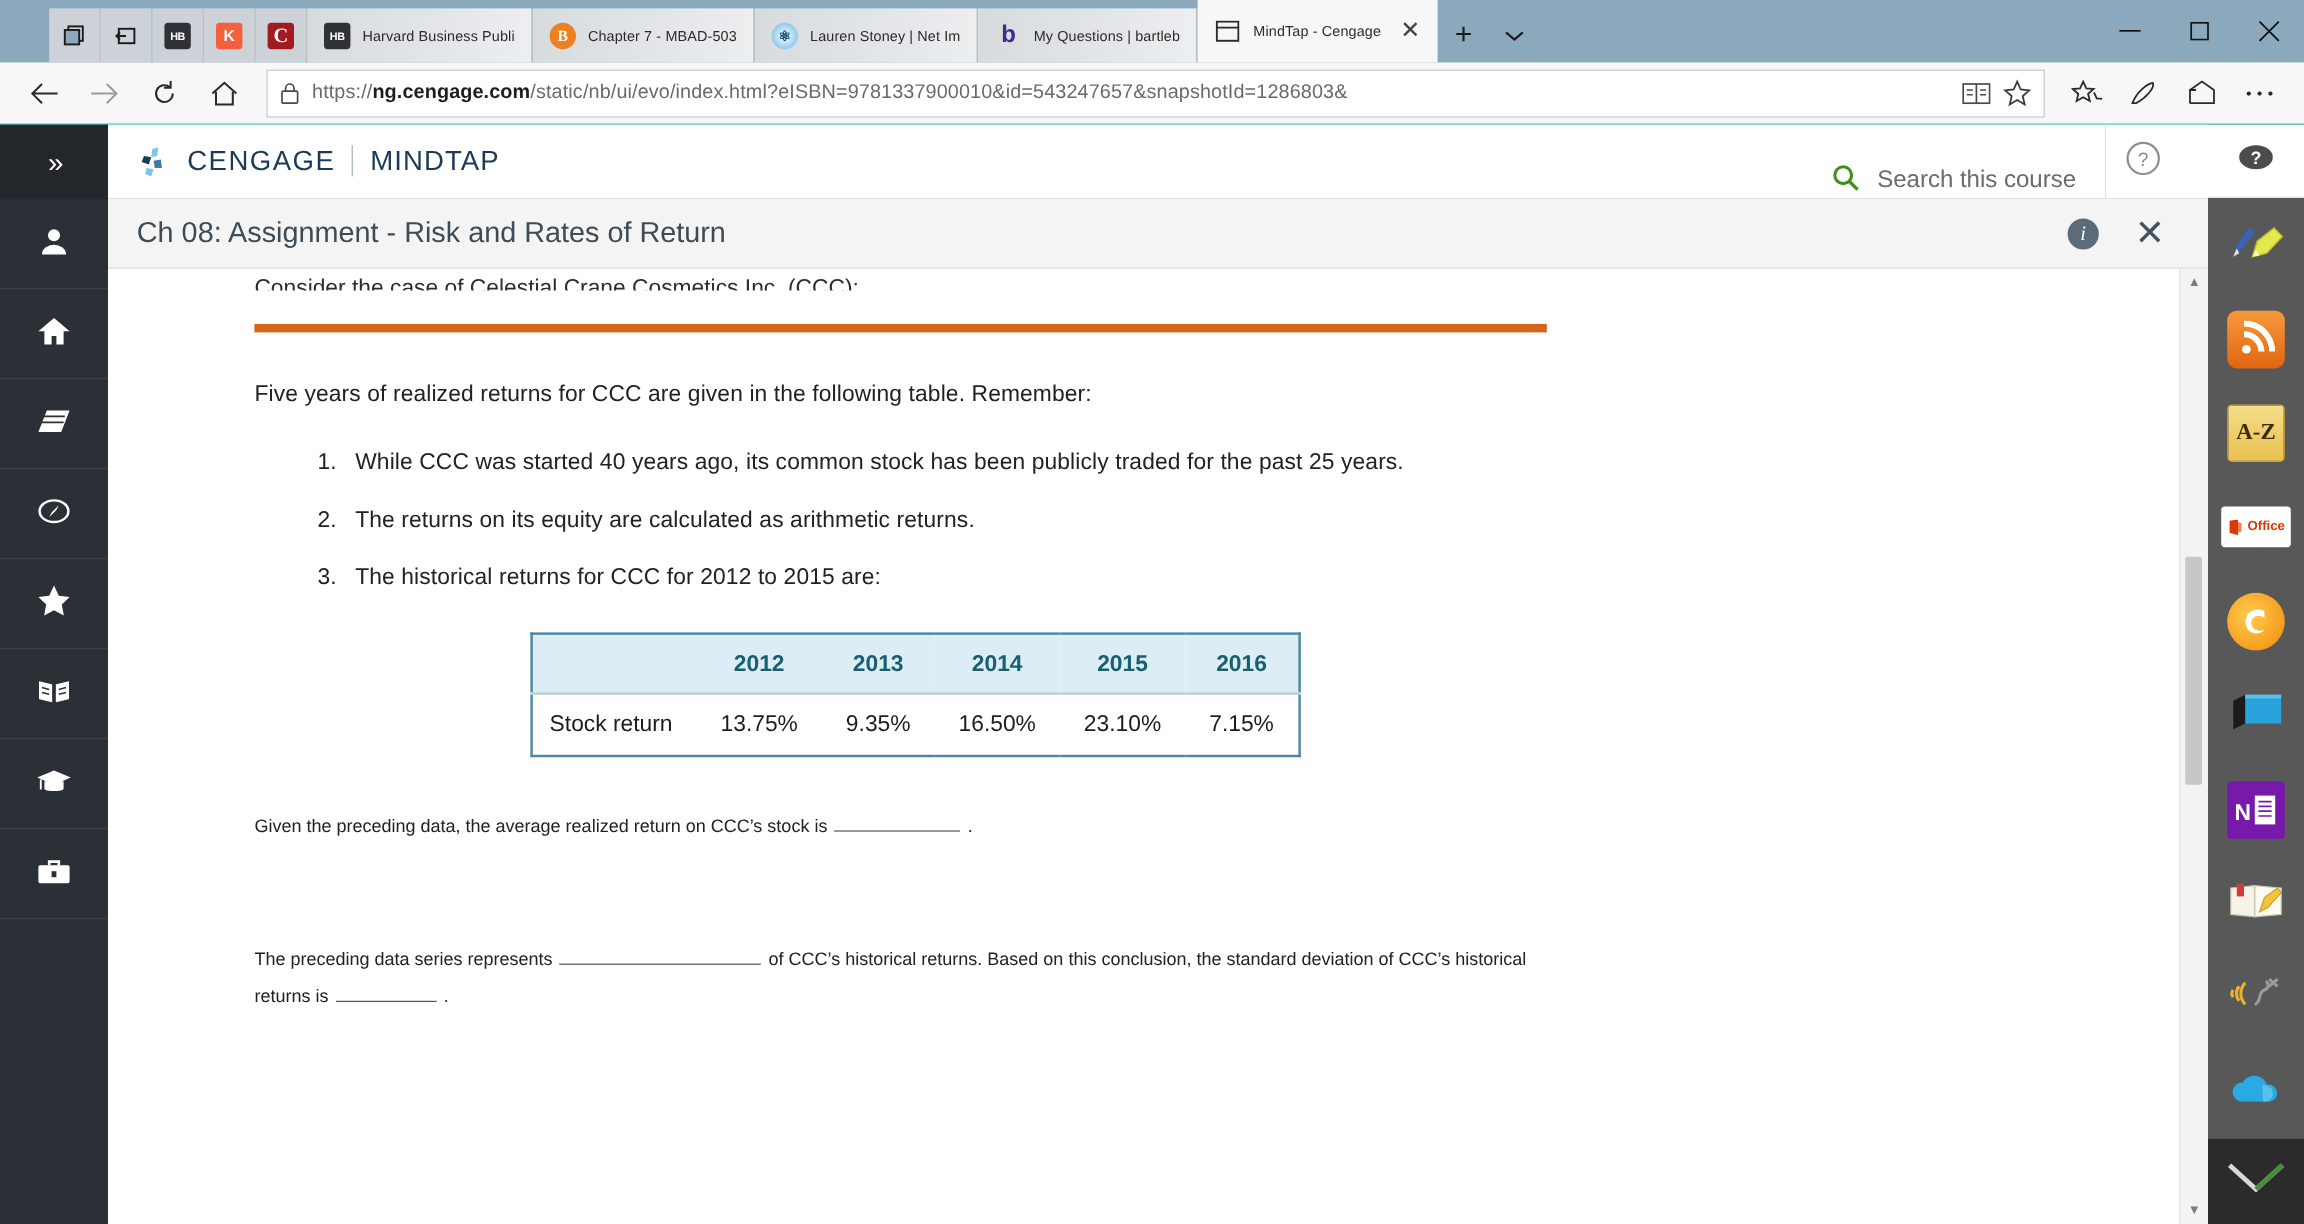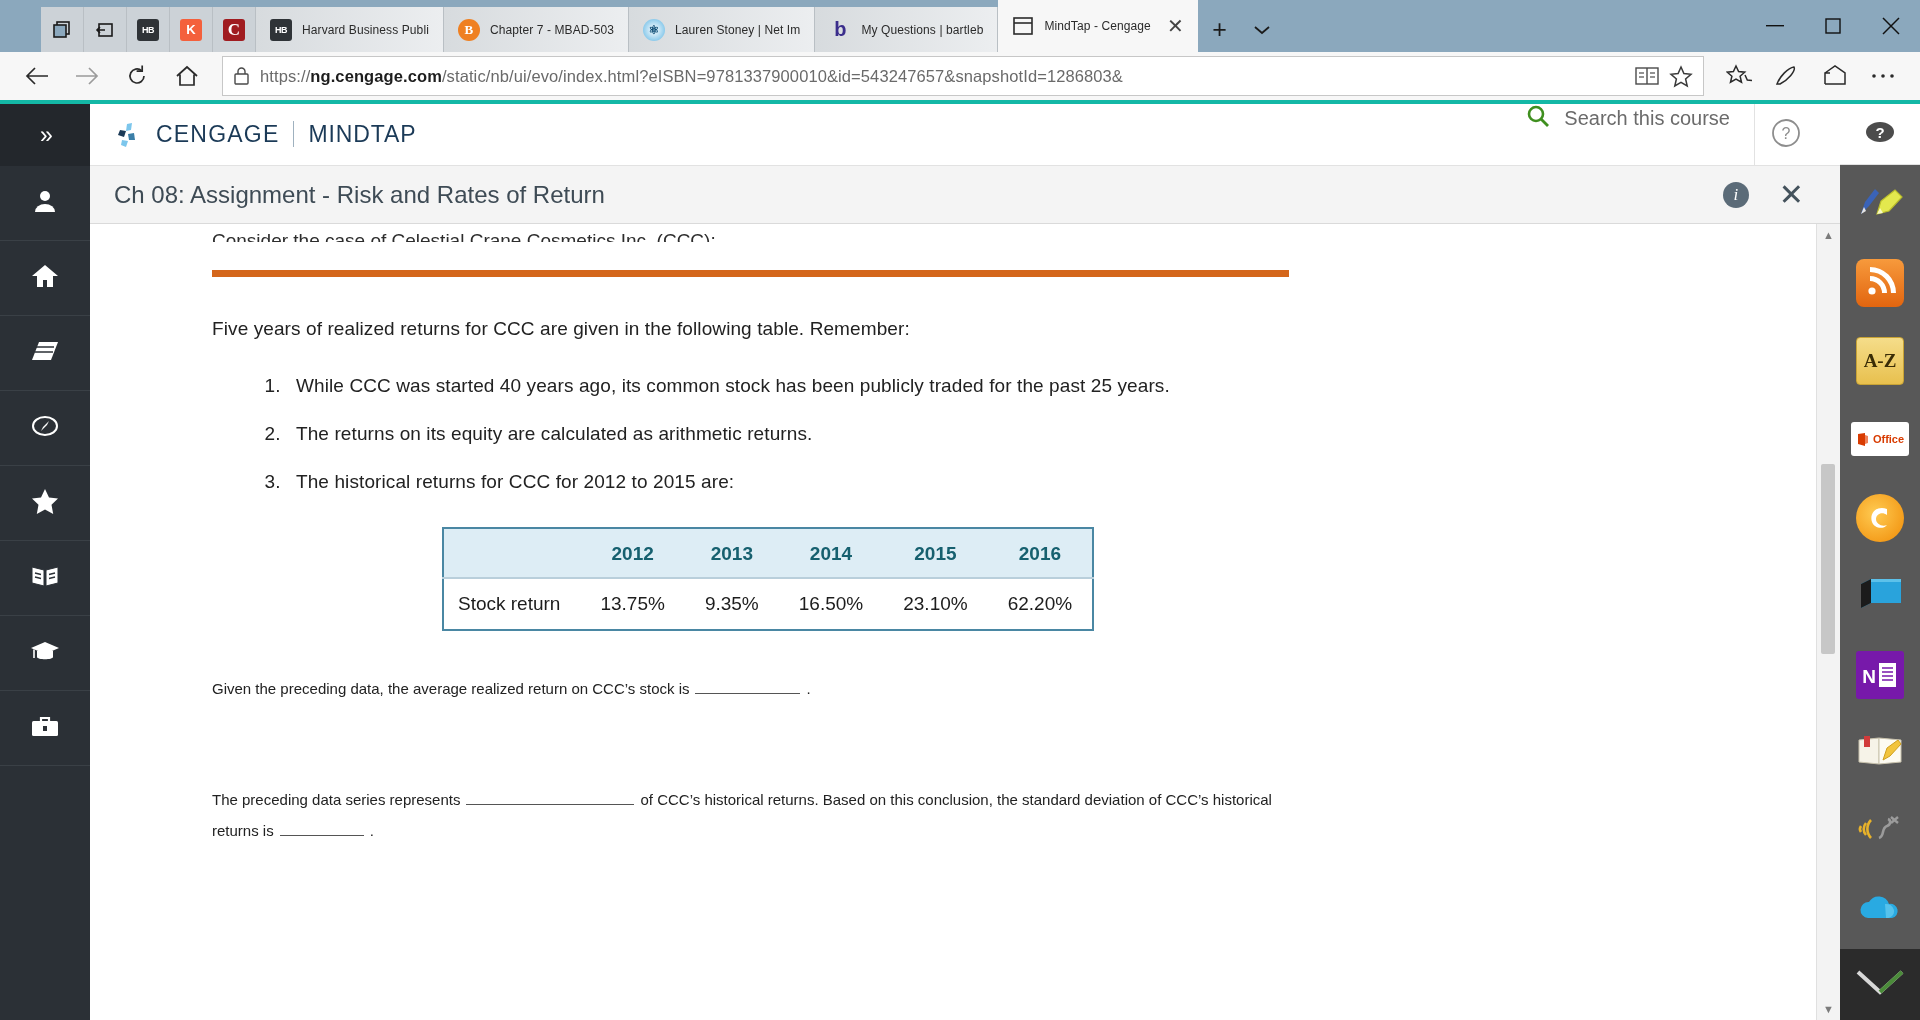--- a/index.html
+++ b/index.html
@@ -42,21 +42,21 @@
   .fav.mindtap { background: transparent; }
   .tab-close { margin-left: auto; font-size: 20px; color: #444; line-height: 1; padding-left:6px;}
   .newtab { width: 44px; height: 45px; display:flex; align-items:center; justify-content:center;
             font-size: 25px; color:#1b1b1b; font-weight: 300;}
   .caret-tabs { width: 40px; height: 45px; display:flex; align-items:center; justify-content:center; color:#1b1b1b;}
   .winctl { margin-left: auto; display: flex; height: 52px; }
   .winctl div { width: 58px; height: 52px; display:flex; align-items:center; justify-content:center; color:#111; }
 
   .navbar {
     height: 52px; flex: 0 0 52px; background: #f7f7f7; display: flex; align-items: center;
-    padding: 0 14px; gap: 4px; border-bottom: 4px solid #14b8a6;
+    padding: 0 14px; gap: 4px; border-bottom: 1px solid #14b8a6;
   }
   .navbtn { width: 46px; height: 40px; display:flex; align-items:center; justify-content:center;
             color:#2a2a2a; }
   .urlbar {
     flex: 1; height: 40px; margin: 0 8px; background: #fff; border: 1px solid #c7c7c7;
     display: flex; align-items: center; padding: 0 10px; gap: 10px; min-width: 0;
   }
   .url-text {
     font-size: 16.5px; color: #6a6a6a; white-space: nowrap; overflow: hidden;
     flex: 1; letter-spacing: .1px;
@@ -83,21 +83,21 @@
 
   .mindtap-header {
     height: 62px; flex: 0 0 62px; background: #fff; display: flex; align-items: center;
     padding: 0 24px; border-bottom: 1px solid #e2e2e2;
   }
   .logo-wrap { display: flex; gap: 14px; }
   .logo-mark { width: 28px; height: 28px; position: relative; }
   .logo-text { font-size: 23px; color: #1b3a57; letter-spacing: 1.2px; font-weight: 400; }
   .logo-bar { width: 1px; height: 26px; background: #9fb1bf; }
   .logo-text2 { font-size: 23px; color: #1b3a57; letter-spacing: .9px; }
-  .header-right { margin-left: auto; display: flex; align-items: flex-start; gap: 12px; }
+  .header-right { margin-left: auto; display: flex; align-items: flex-end; gap: 12px; }
   .search-course { display:flex; align-items:center; gap: 14px; font-size: 20px; color:#6b6b6b; }
   .help-circle {
     width: 62px; height: 62px; border-left: 1px solid #e2e2e2;
     display:flex; align-items:center; justify-content:center; margin-left: 12px;
   }
 
   .assign-bar {
     height: 58px; flex: 0 0 58px; background: #f4f4f4; border-bottom: 1px solid #dadada;
     display: flex; align-items: center; padding: 0 24px;
   }
@@ -499,21 +499,21 @@
                     <th>2016</th>
                   </tr>
                 </thead>
                 <tbody>
                   <tr>
                     <td class="rowhead">Stock return</td>
                     <td>13.75%</td>
                     <td>9.35%</td>
                     <td>16.50%</td>
                     <td>23.10%</td>
-                    <td>62.20%</td>
+                    <td>7.15%</td>
                   </tr>
                 </tbody>
               </table>
             </div>
 
             <div class="q-block">
               <div class="q-line">
                 <span>Given the preceding data, the average realized return on CCC’s stock is</span><span class="blank w-lg"></span><span>.</span>
               </div>
             </div>

